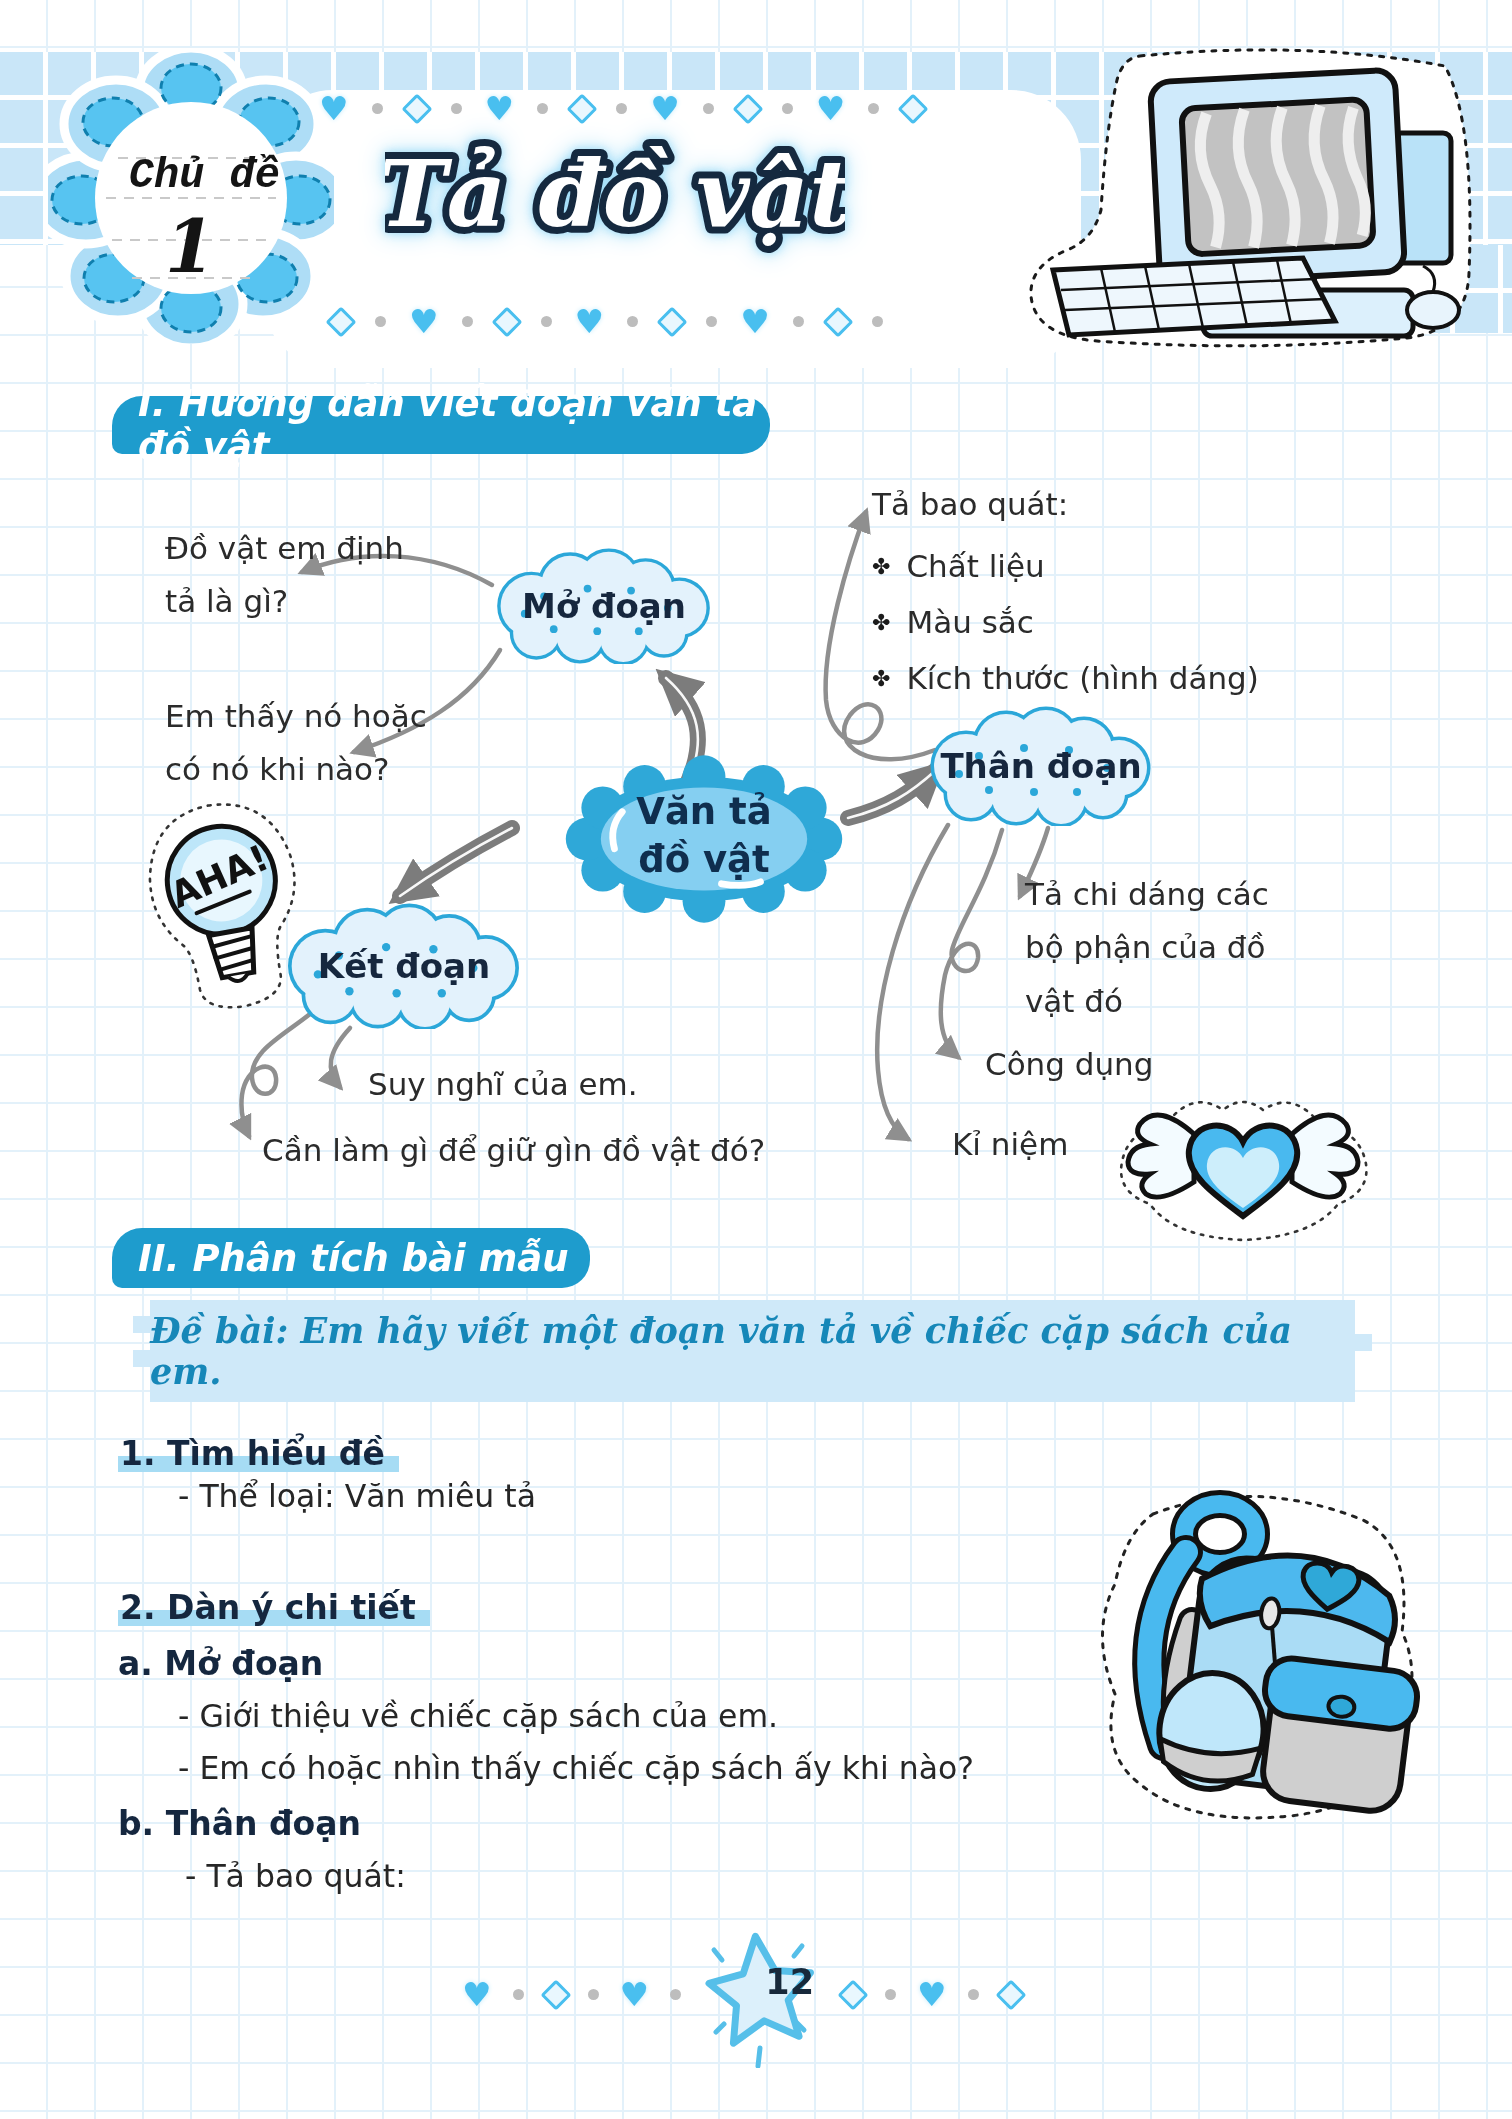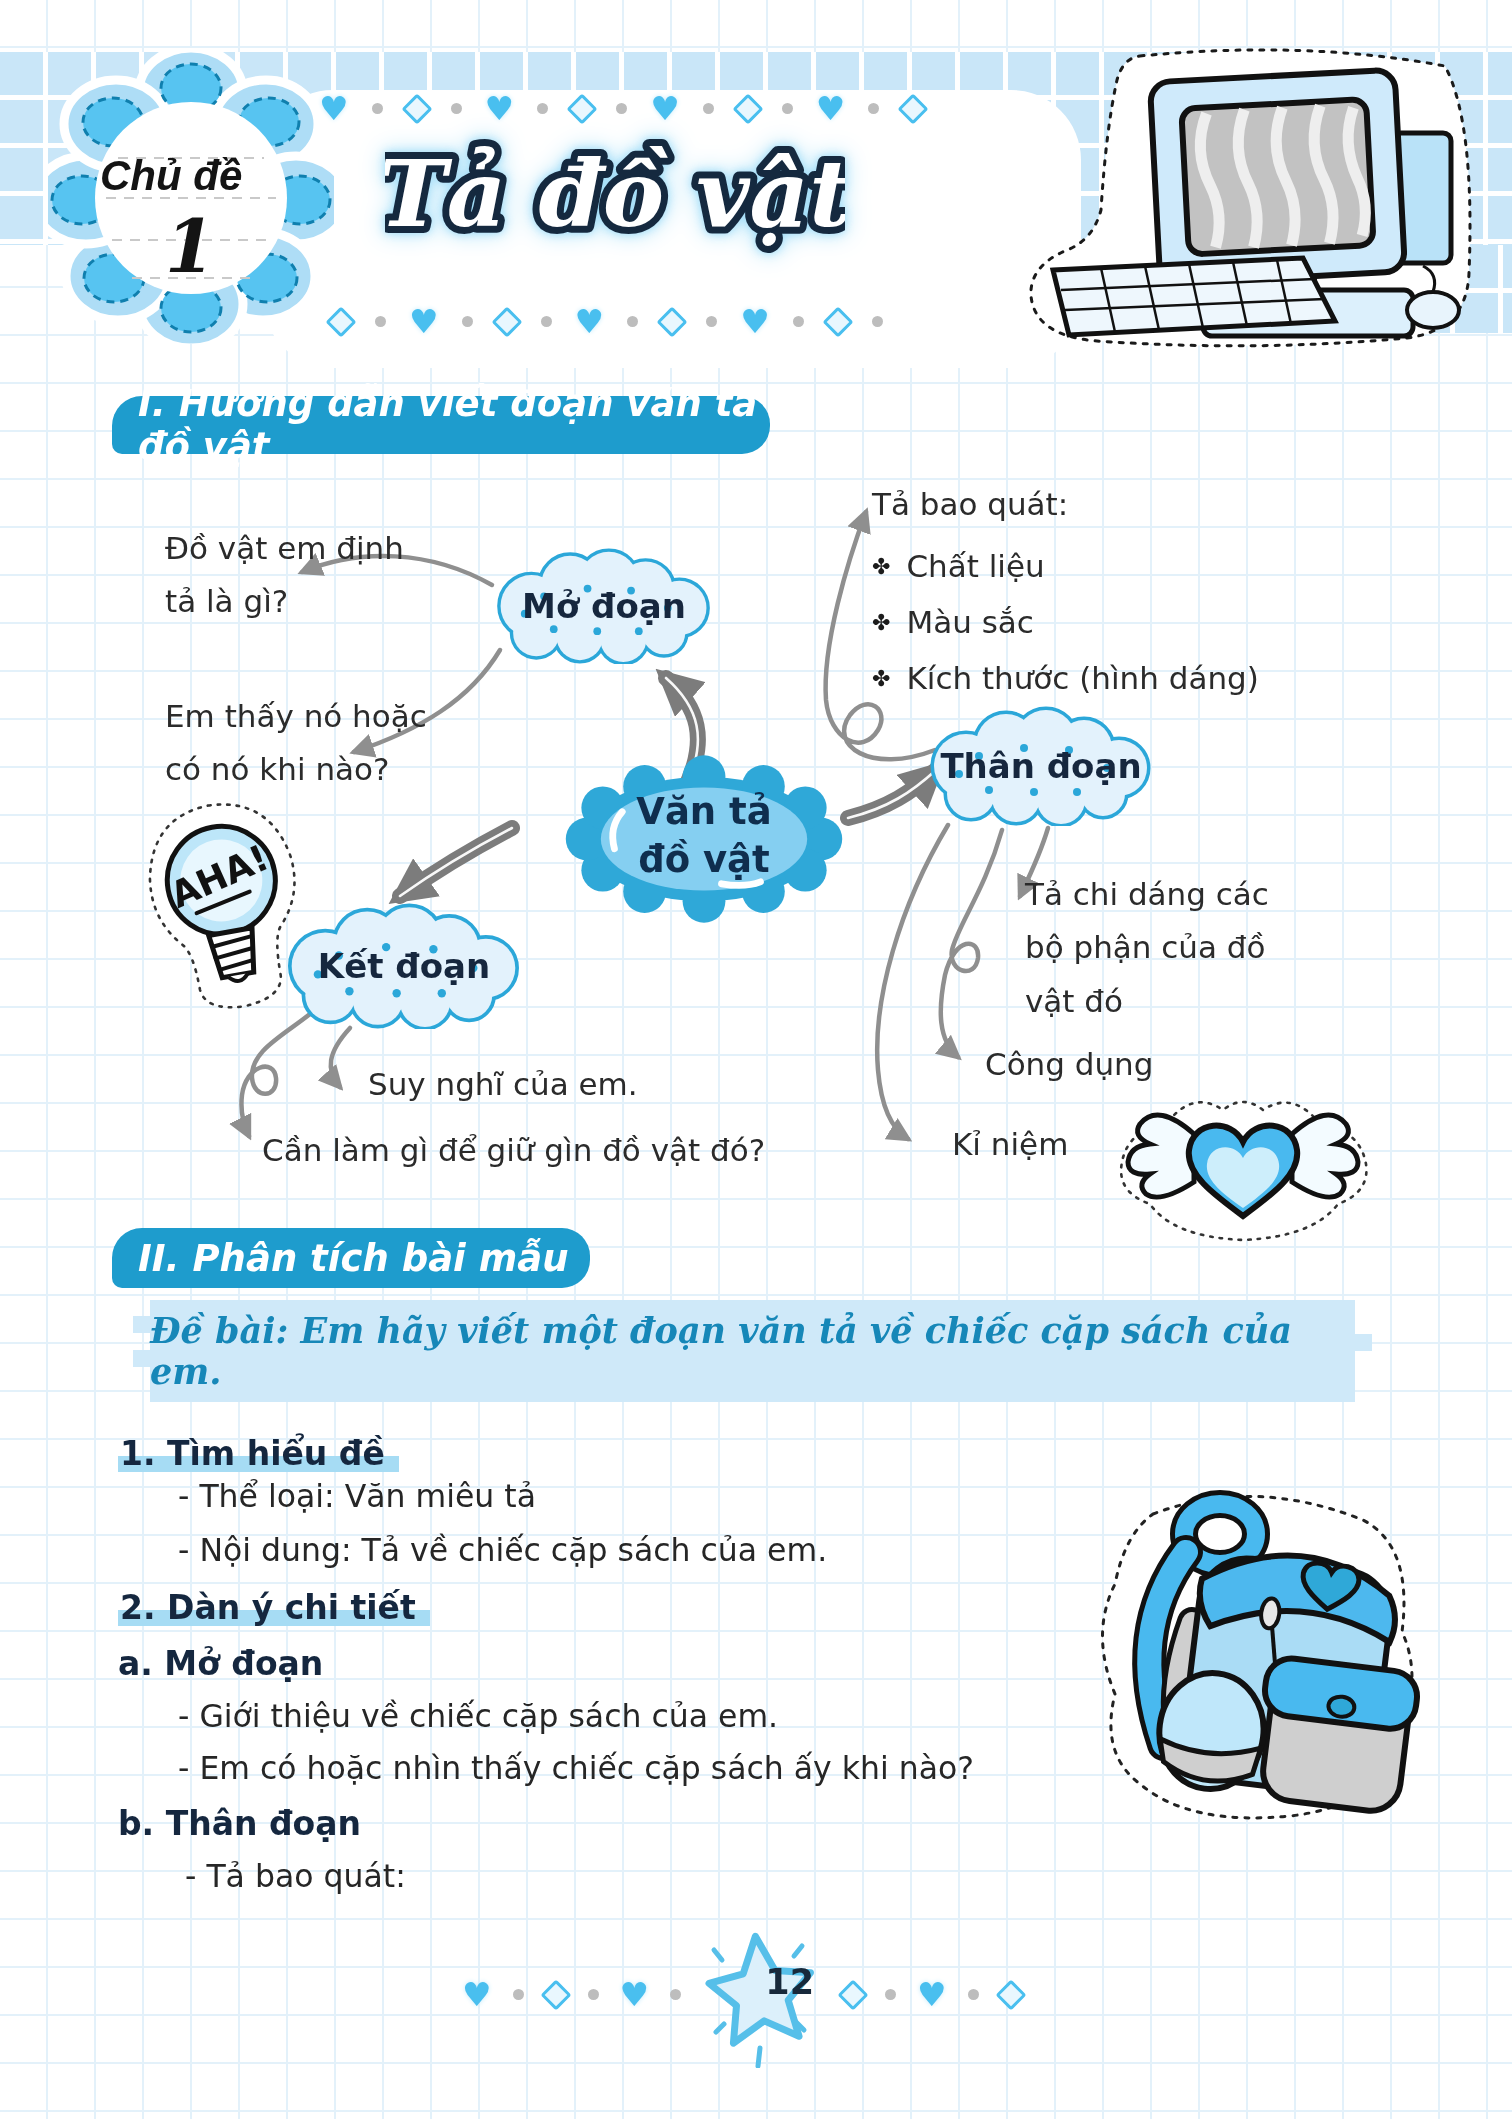--- a/index.html
+++ b/index.html
@@ -33,23 +33,23 @@
   .deco{display:inline-block;}
   .deco.heart{font-size:33px;line-height:1;color:#49bfef;text-shadow:0 0 5px #c4ebfb;}
   .deco.dot{width:11px;height:11px;background:#bdbdbd;border-radius:50%;}
   .deco.diamond{width:16px;height:16px;border:3px solid #49bfef;background:#e9f7fe;transform:rotate(45deg);border-radius:3px;}
   .main-title-svg{left:385px;top:122px;width:460px;height:140px;z-index:4;
     filter:drop-shadow(0 0 5px #9edbf7) drop-shadow(0 0 11px #bfe9fb);}
   .main-title-svg text{
     font-family:"DejaVu Serif","Liberation Serif",serif;font-weight:bold;font-style:italic;
     font-size:92px;fill:#ffffff;stroke:#15293f;stroke-width:14px;paint-order:stroke;stroke-linejoin:round;}
   .flower-wrap{left:48px;top:48px;width:286px;height:296px;z-index:5;}
-  .badge-label{left:100px;top:152px;width:180px;text-align:left;z-index:6;
+  .badge-label{left:100px;top:152px;width:180px;text-align:right;z-index:6;
     font-weight:bold;font-style:italic;font-size:42px;color:#141414;
-    font-family:Liberation Sans, sans-serif;}
+    font-family:Liberation Mono, monospace;}
   .badge-number{left:100px;top:204px;width:180px;text-align:center;z-index:6;
     font-weight:bold;font-size:72px;color:#141414;
     font-family:"DejaVu Serif","Liberation Serif",serif;font-style:italic;}
   .computer-wrap{left:1005px;top:38px;width:490px;height:320px;z-index:5;}
   
   .sec-head{
     background:#1e9ccd;color:#fff;z-index:3;
     font-style:italic;font-weight:bold;font-size:37px;
     display:flex;align-items:center;padding-left:26px;
     border-radius:30px 28px 28px 10px;
@@ -382,21 +382,20 @@
     <span class="prompt-text">Đề bài: Em hãy viết một đoạn văn tả về chiếc cặp sách của em.</span>
   </div>
   <div class="abs notch" style="left:133px;top:1316px;"></div>
   <div class="abs notch" style="left:133px;top:1350px;"></div>
   <div class="abs notch" style="left:1355px;top:1334px;"></div>
 
   <div class="abs outline-head" style="left:118px;top:1434px;">
     <span class="hl">1. Tìm hiểu đề</span>
   </div>
   <div class="abs outline-line" style="left:178px;top:1478px;">- Thể loại: Văn miêu tả</div>
-  <div class="abs outline-line" style="left:178px;top:1532px;">- Nội dung: Tả về chiếc cặp sách của em.</div>
   <div class="abs outline-head" style="left:118px;top:1588px;">
     <span class="hl">2. Dàn ý chi tiết</span>
   </div>
   <div class="abs outline-head" style="left:118px;top:1644px;">a. Mở đoạn</div>
   <div class="abs outline-line" style="left:178px;top:1698px;">- Giới thiệu về chiếc cặp sách của em.</div>
   <div class="abs outline-line" style="left:178px;top:1750px;">- Em có hoặc nhìn thấy chiếc cặp sách ấy khi nào?</div>
   <div class="abs outline-head" style="left:118px;top:1804px;">b. Thân đoạn</div>
   <div class="abs outline-line" style="left:185px;top:1858px;">- Tả bao quát:</div>
 
   <svg class="abs sticker" style="left:1068px;top:1472px;width:368px;height:392px;" viewBox="0 0 368 392">

